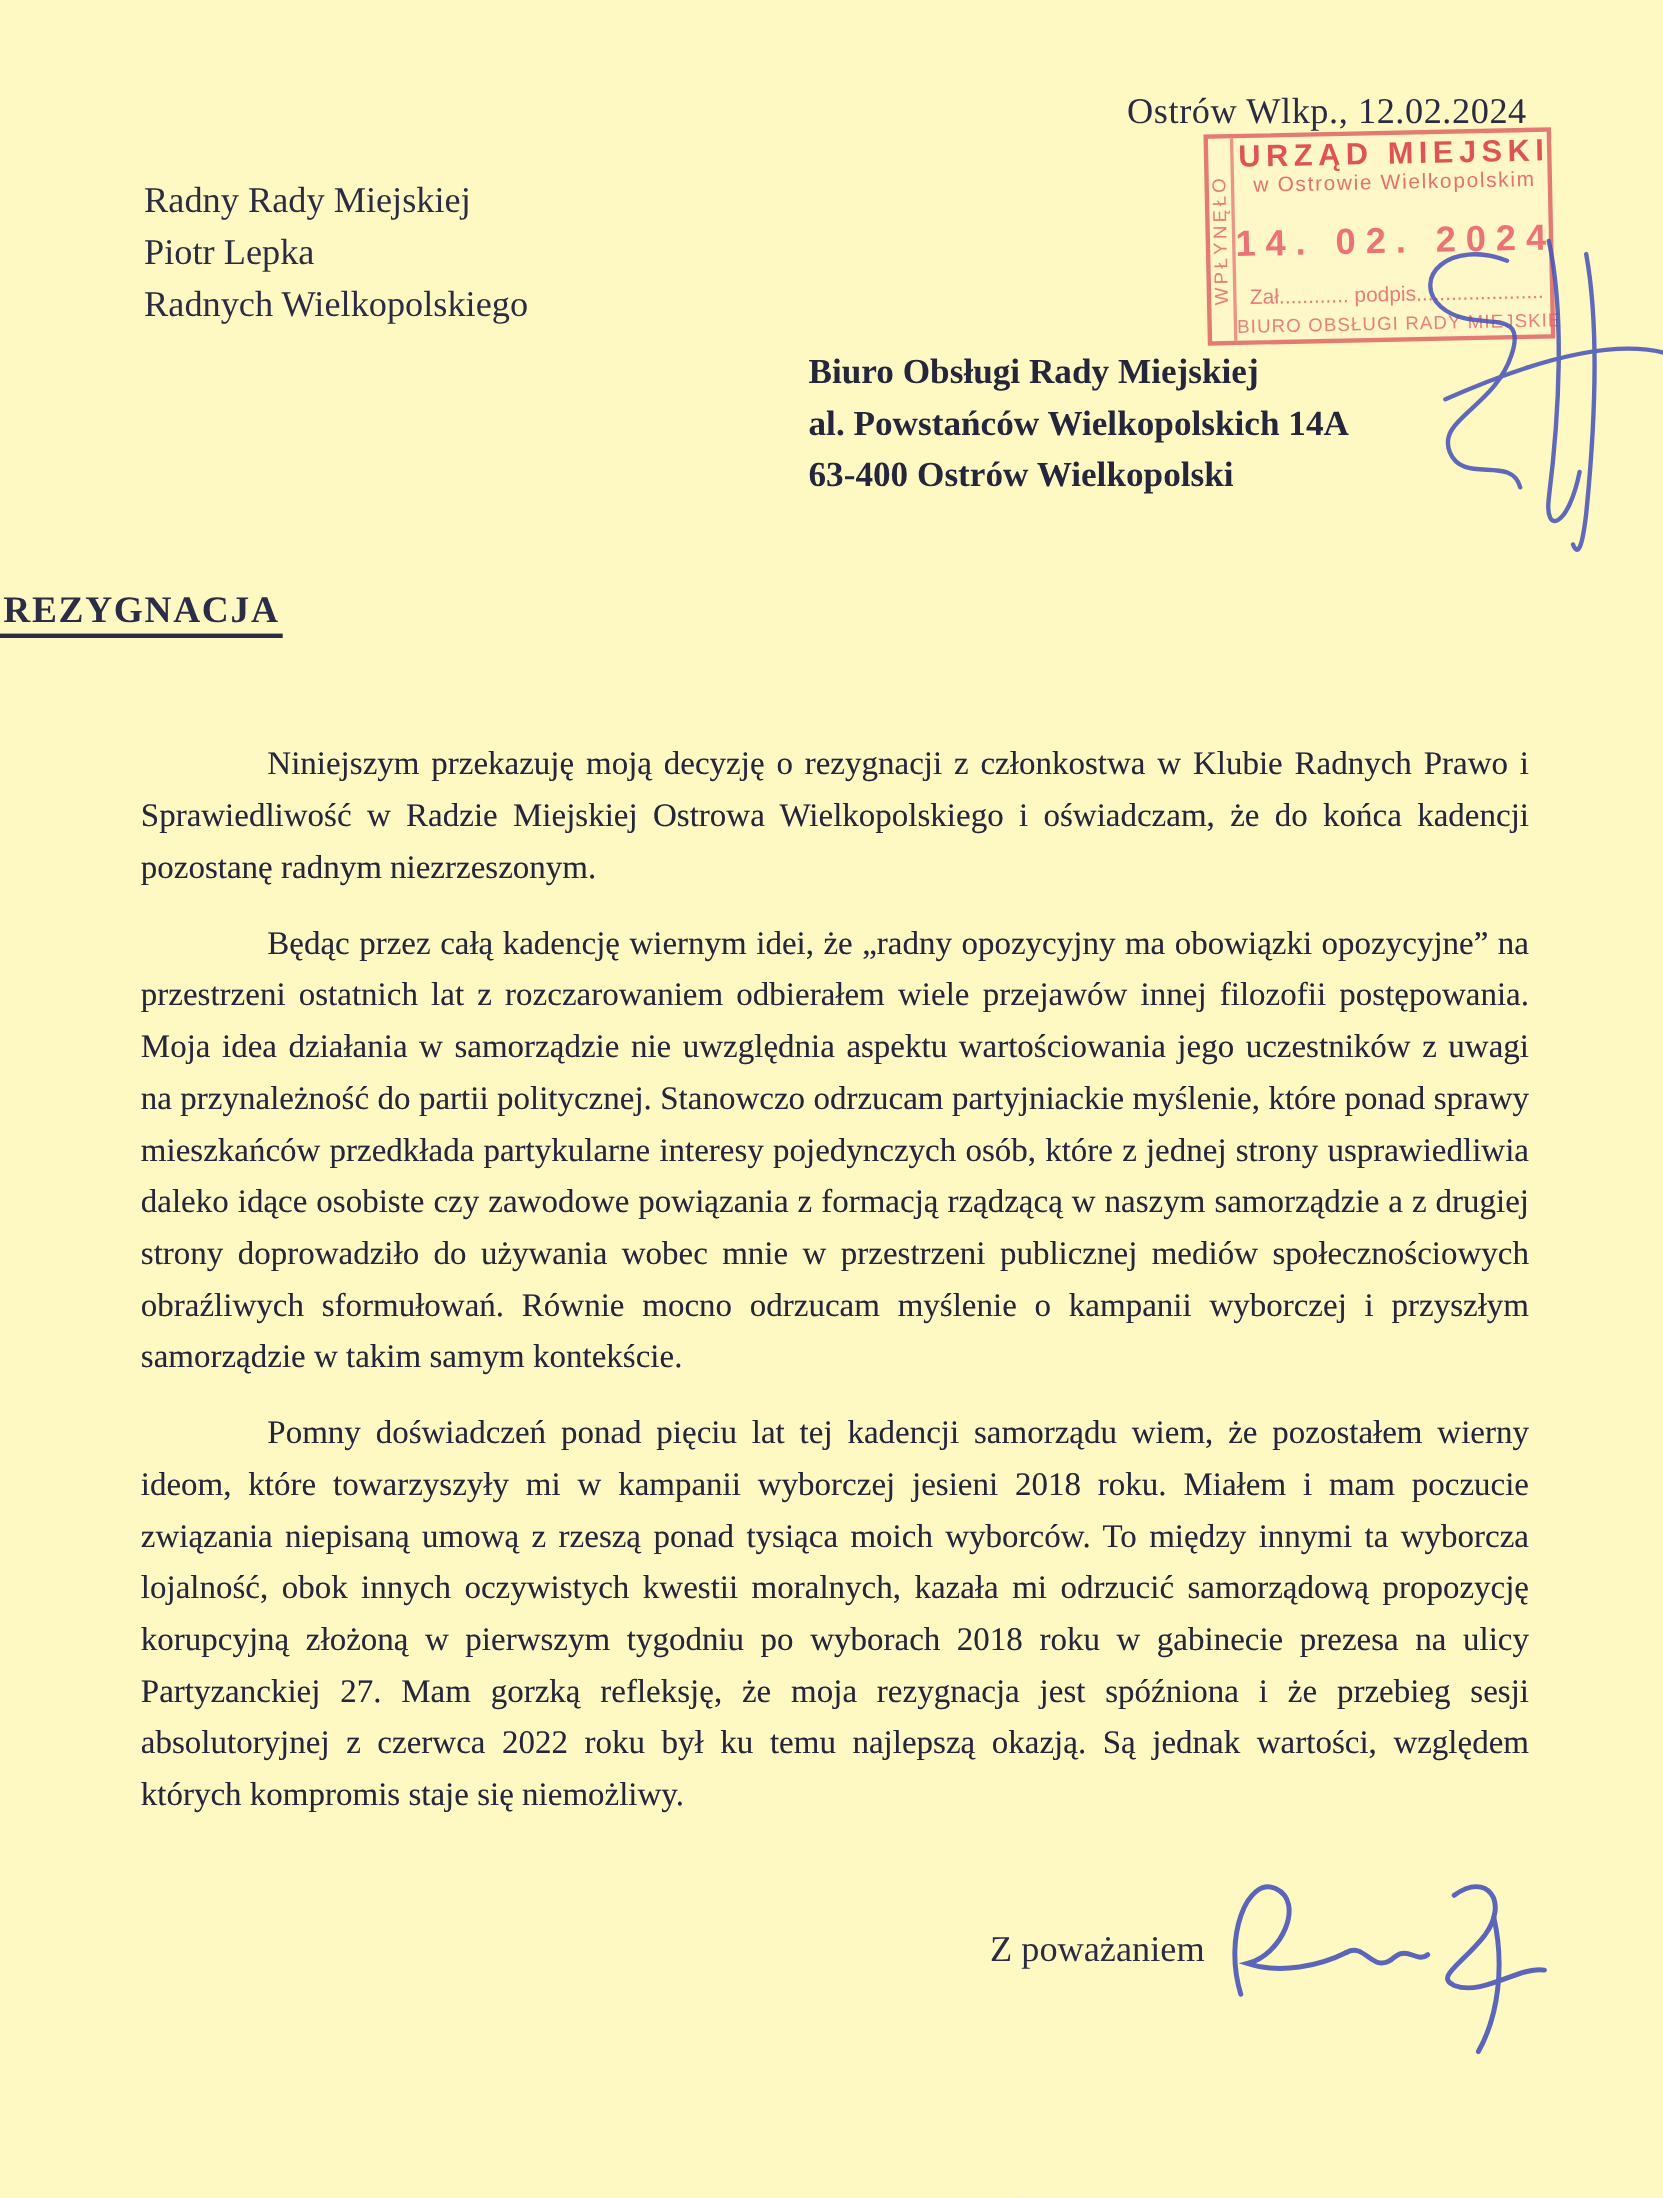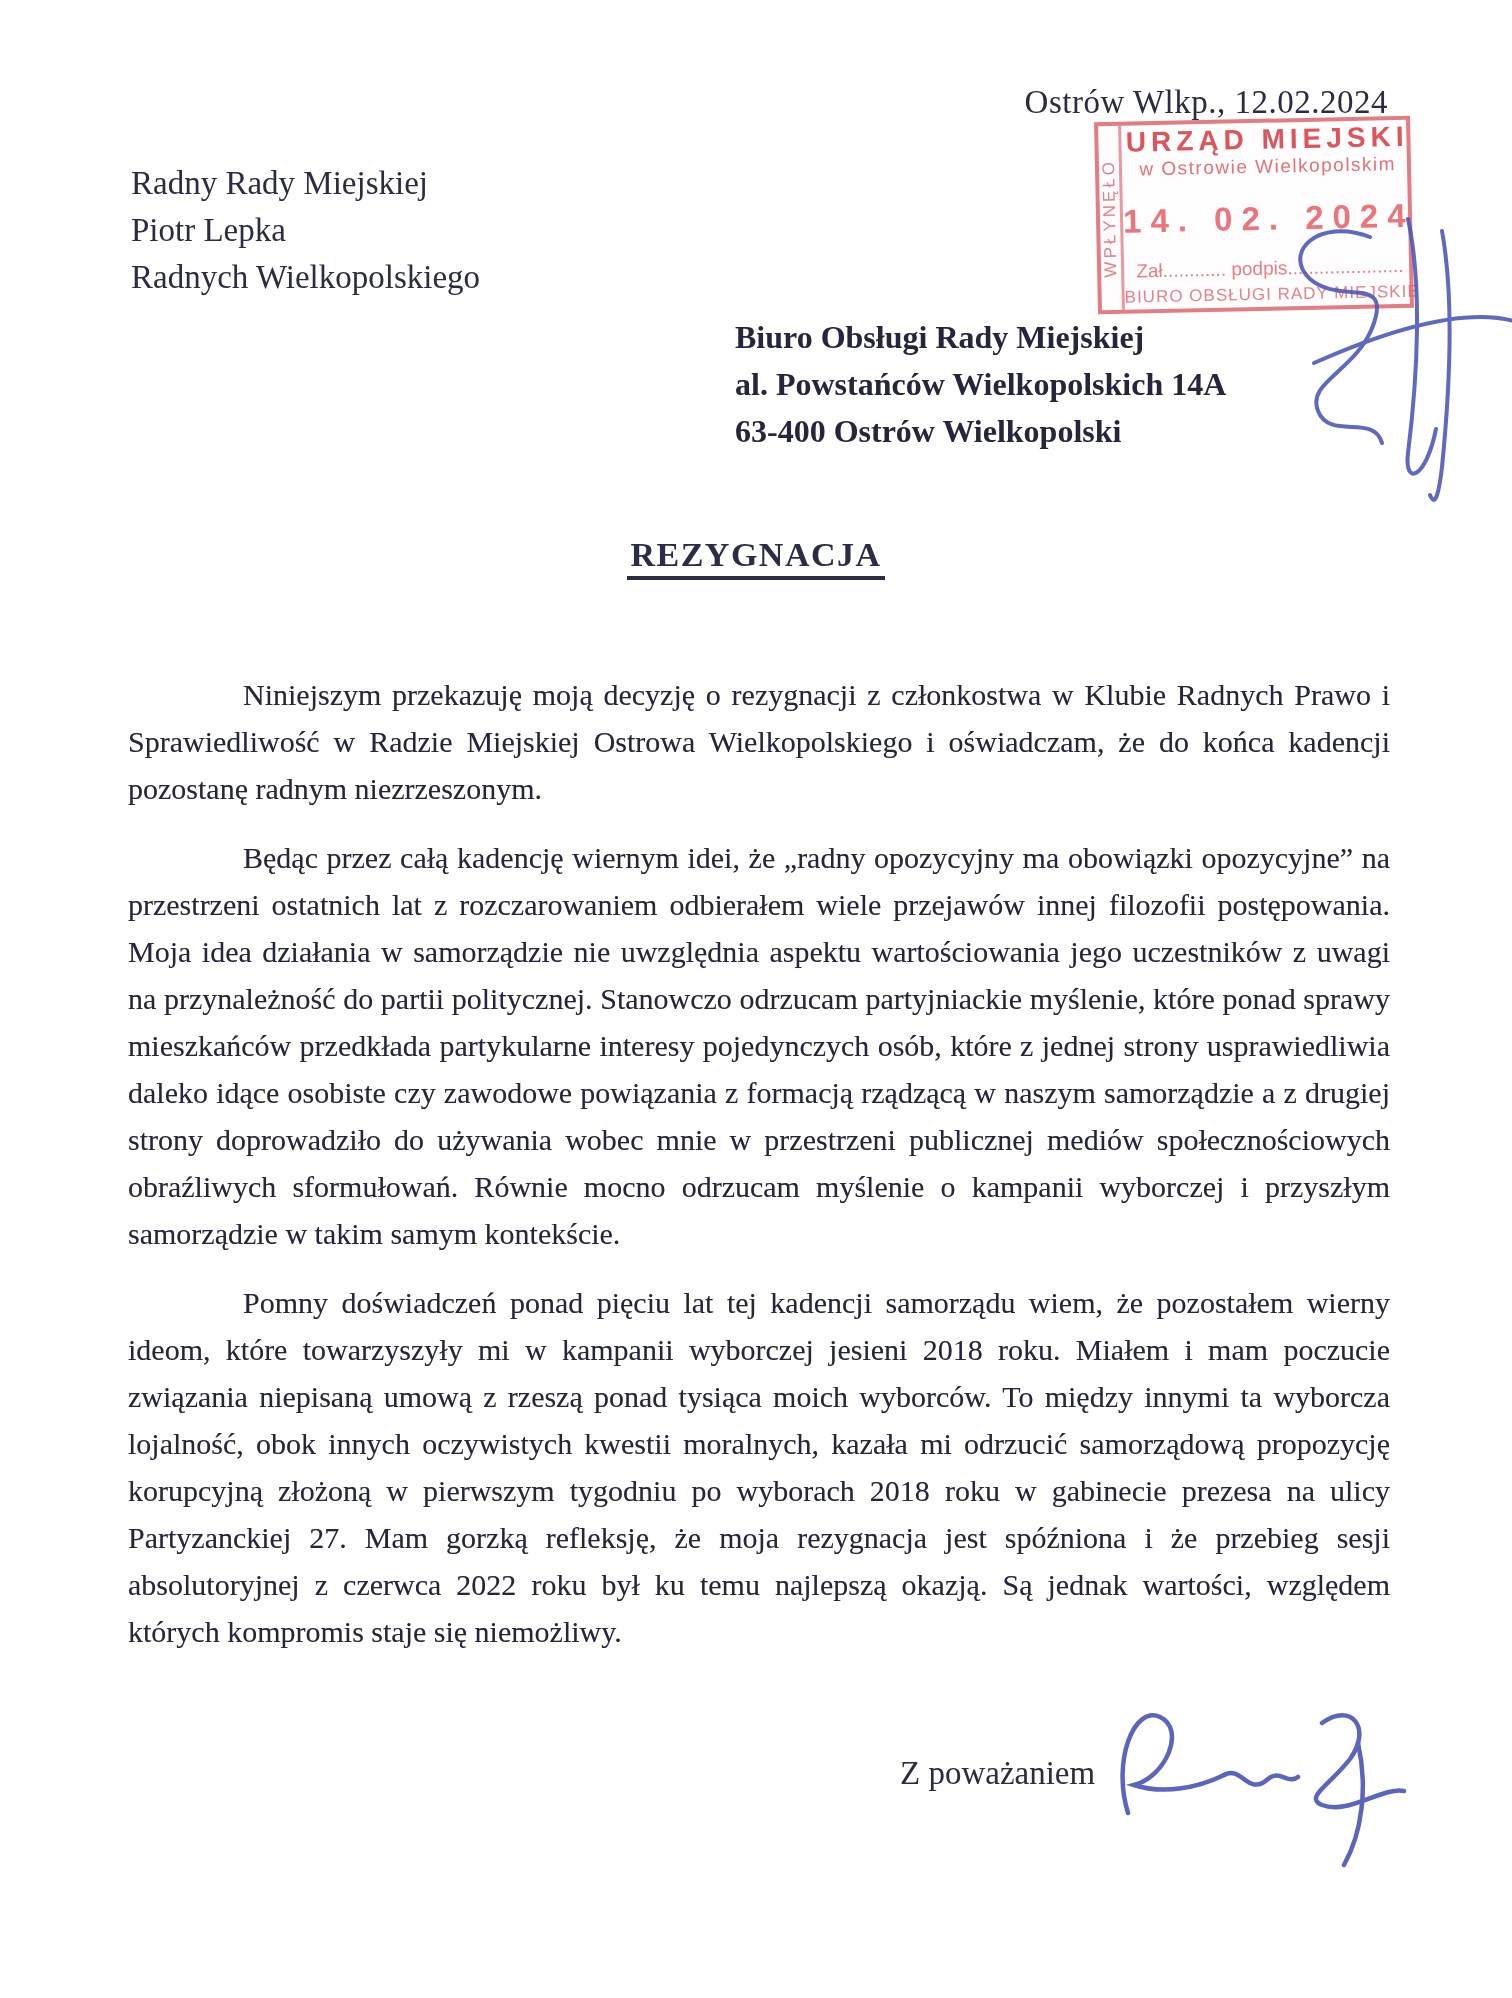--- a/index.html
+++ b/index.html
@@ -1,42 +1,42 @@
 <!DOCTYPE html>
 <html lang="pl"><head>
 <meta charset="utf-8">
 <style>
   html,body{margin:0;padding:0;}
   body{background:#e9e9e9;}
   .page{
     position:relative;
     width:1512px;height:1998px;
     margin:0 auto;
-    background:#ffffff;
+    background:#fef9c3;
     overflow:hidden;
     font-family:"Liberation Serif", serif;
     color:#26263a;
   }
   
   .date-line{
     position:absolute;top:84px;right:124px;
     font-size:33px;letter-spacing:.5px;
     color:#2b2c42;
   }
   .sender{
     position:absolute;left:131px;top:160px;
     font-size:33px;line-height:47px;color:#2b2c42;
   }
   .recipient{
     position:absolute;left:735px;top:314px;
     font-size:32px;line-height:47px;font-weight:bold;color:#25263c;
   }
   .doc-title{
     position:absolute;left:0;top:536px;width:1512px;
-    text-align:center;
+    text-align:left;
   }
   .doc-title span{
     display:inline-block;
     font-size:34px;font-weight:bold;letter-spacing:1.5px;
     color:#2b2c45;
     border-bottom:4px solid #2b2c45;
     padding:0 3px 2px 3px;
   }
   .body-text{
     position:absolute;left:128px;top:655px;width:1262px;

